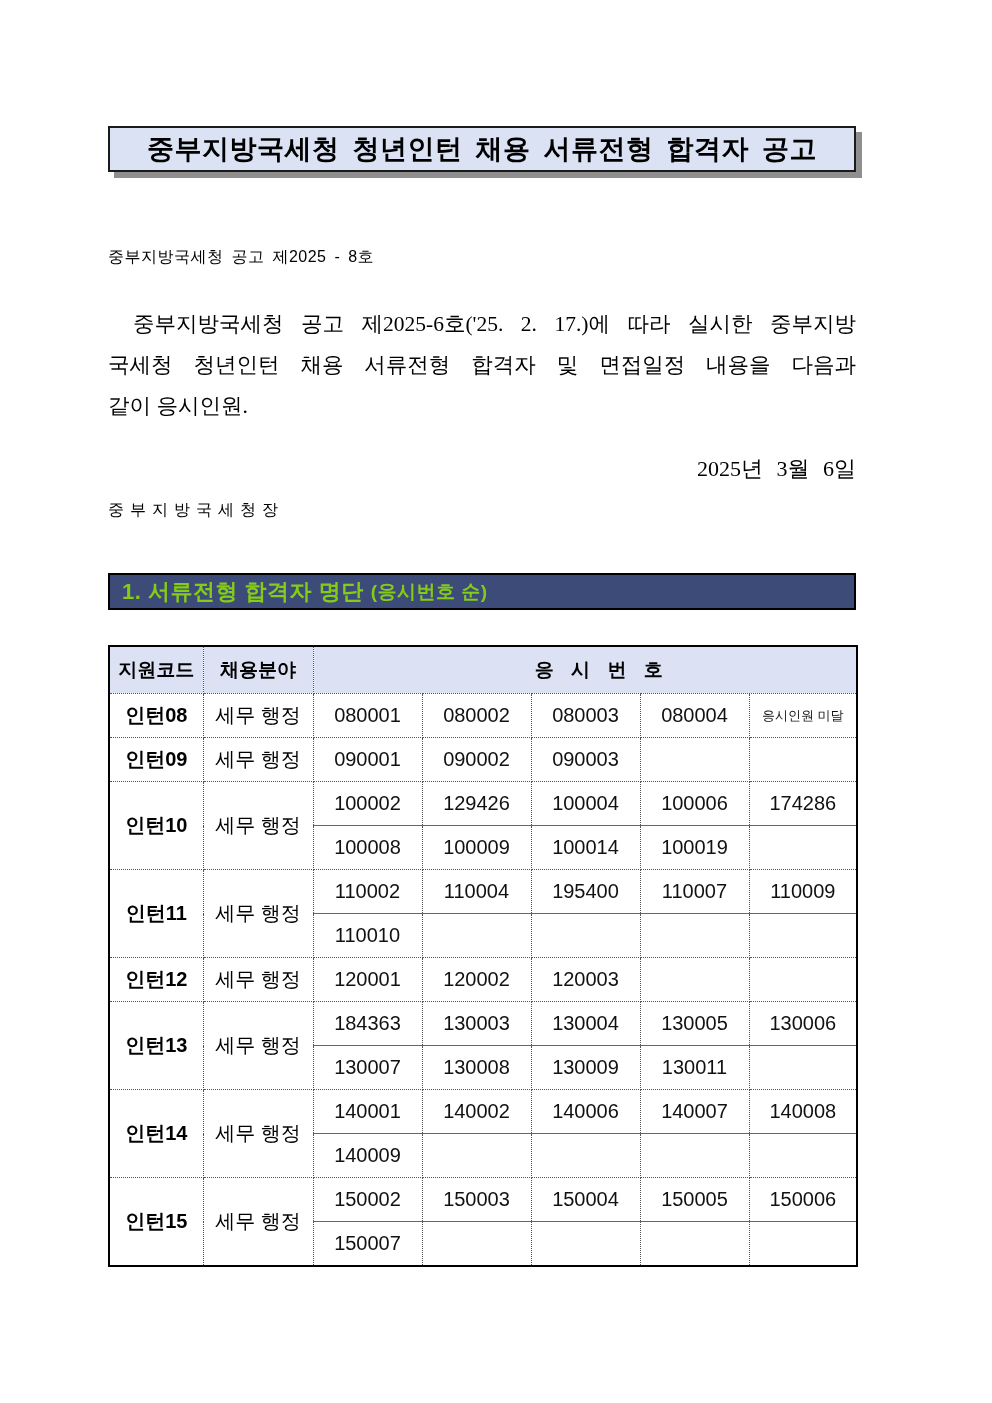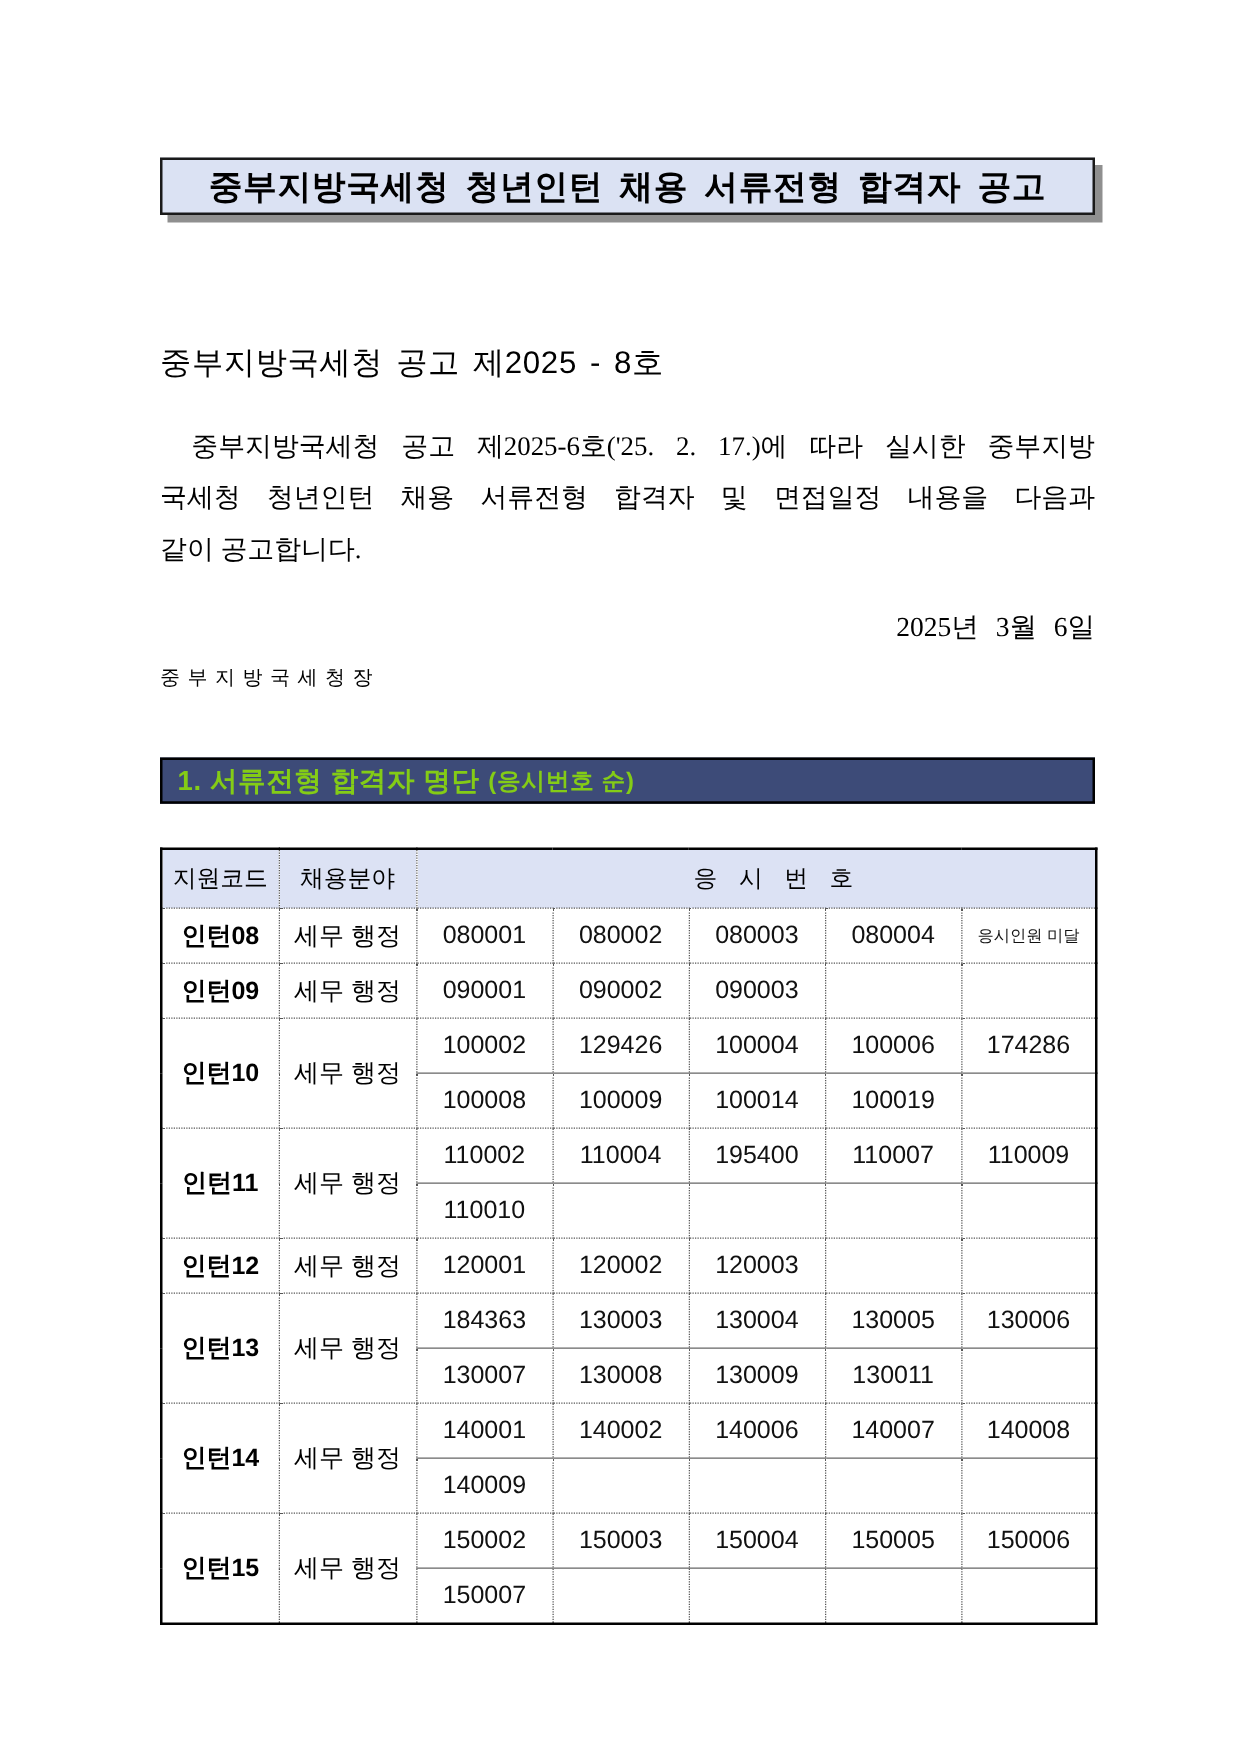--- a/index.html
+++ b/index.html
@@ -2,37 +2,37 @@
 <html><head>
 <meta charset="utf-8">
 <style>
   html, body { margin:0; padding:0; }
   body {
     width:992px; height:1403px; position:relative;
     background:#ffffff; color:#000;
     font-family:"Liberation Sans", sans-serif;
   }
   .content {
-    position:absolute; left:128px; top:0; width:748px;
+    position:absolute; left:108px; top:0; width:748px;
   }
 
   
   .title-banner {
     margin-top:126px; height:42px;
     background:#dbe2f3;
     border:2px solid #1a1a1a;
     box-shadow:6px 6px 0 0 #8f8f8f;
     display:flex; align-items:center; justify-content:center;
     font-size:27px; font-weight:bold; letter-spacing:0.5px; word-spacing:5px;
     white-space:nowrap;
   }
 
   
   .notice-line {
-    margin-top:107px; font-size:25px; line-height:22px; letter-spacing:0.5px; word-spacing:3px;
+    margin-top:74px; font-size:16px; line-height:22px; letter-spacing:0.5px; word-spacing:3px;
   }
 
   
   .para {
     margin-top:36px;
     font-family:"Liberation Serif", serif;
     font-size:21.5px;
   }
   .para .jline {
     line-height:41px;
@@ -69,21 +69,21 @@
     border-collapse:collapse; table-layout:fixed;
     border:2px solid #000;
   }
   .pass-table th, .pass-table td {
     border:1px dotted #555;
     text-align:center; vertical-align:middle;
     padding:0; overflow:hidden; white-space:nowrap;
   }
   .pass-table thead th {
     height:46px; background:#dce2f4;
-    font-size:19px; font-weight:normal;
+    font-size:19px; font-weight:bold;
   }
   .pass-table th.numbers-header { letter-spacing:6px;padding-left:34px; }
   .pass-table tbody tr { height:44px; }
   .pass-table td.code-cell { font-weight:bold; font-size:20px; }
   .pass-table td.field-cell { font-size:20px; }
   .pass-table td.num-cell { font-size:20px; color:#111; }
   .pass-table td.small-note { font-size:13px; letter-spacing:0; }
   .pass-table tr.subrow td { border-top:1px solid #666; }
 </style>
 </head>
@@ -93,21 +93,21 @@
 
   <div class="title-banner">
     <span>중부지방국세청 청년인턴 채용 서류전형 합격자 공고</span>
   </div>
 
   <div class="notice-line">중부지방국세청 공고 제2025 - 8호</div>
 
   <div class="para">
     <div class="jline first-line">중부지방국세청 공고 제2025-6호('25. 2. 17.)에 따라 실시한 중부지방</div>
     <div class="jline">국세청 청년인턴 채용 서류전형 합격자 및 면접일정 내용을 다음과</div>
-    <div class="last-line">같이 공고합니다.</div>
+    <div class="last-line">같이 응시인원.</div>
   </div>
 
   <div class="date-line">2025년 3월 6일</div>
   <div class="signer-line">중부지방국세청장</div>
 
   <div class="section-bar">
     <span>1. 서류전형 합격자 명단</span>
     <span class="sub">(응시번호 순)</span>
   </div>
 

